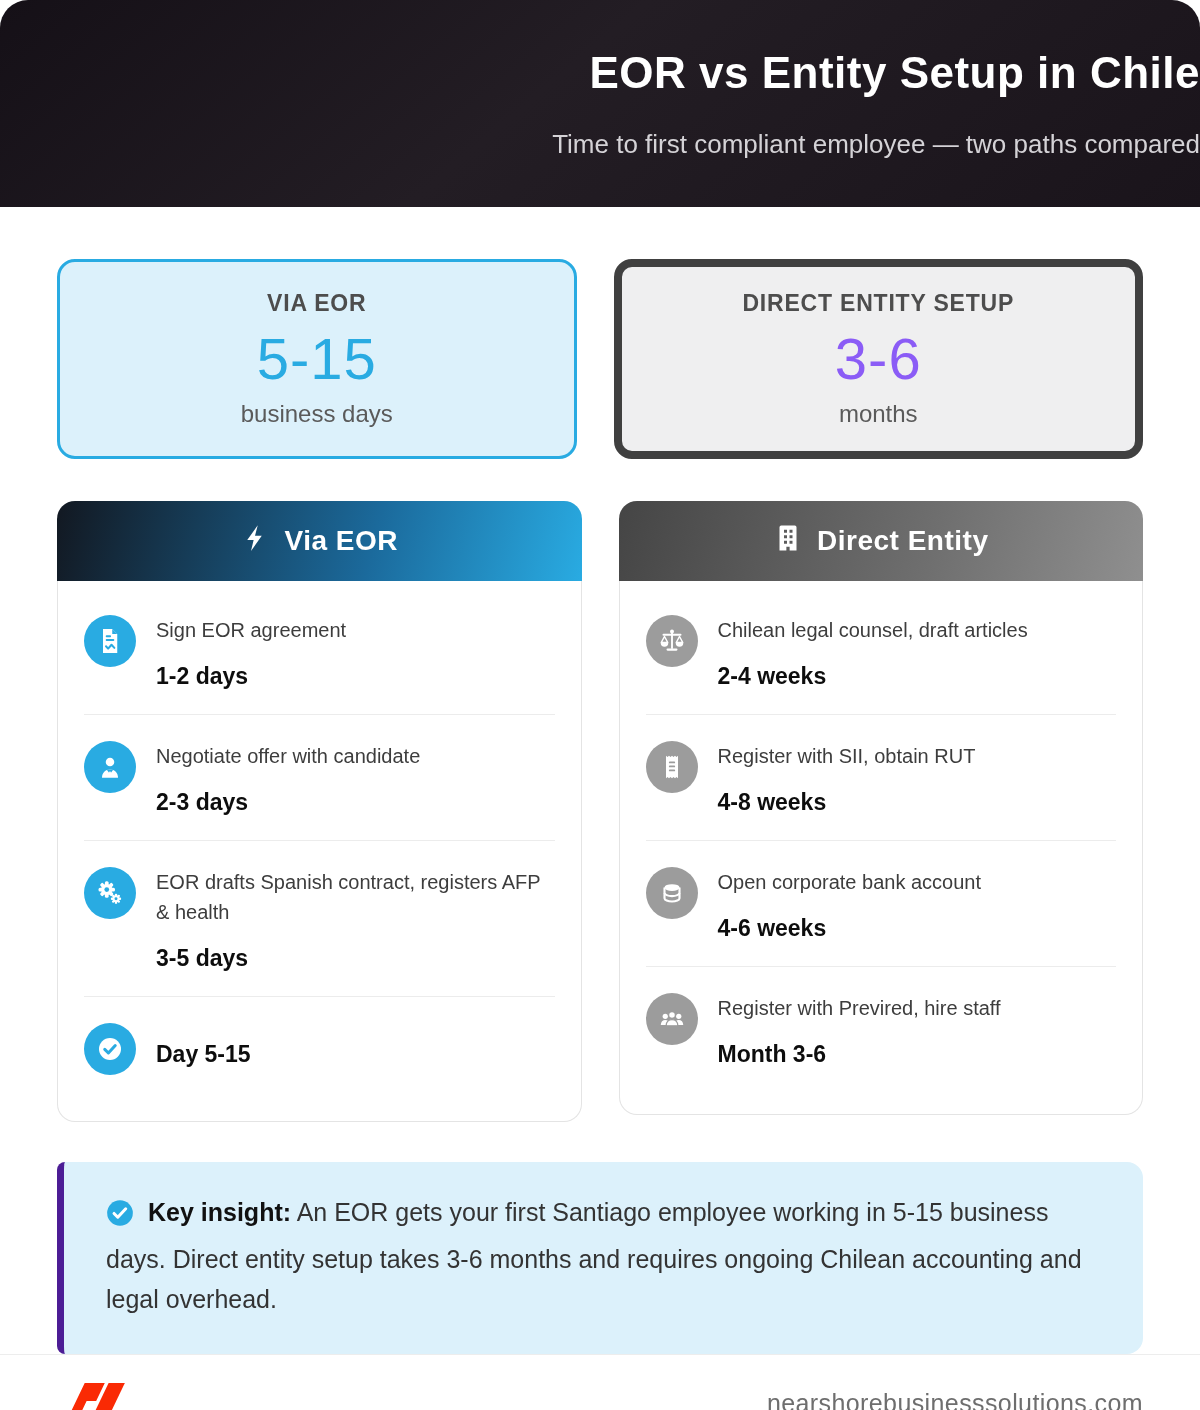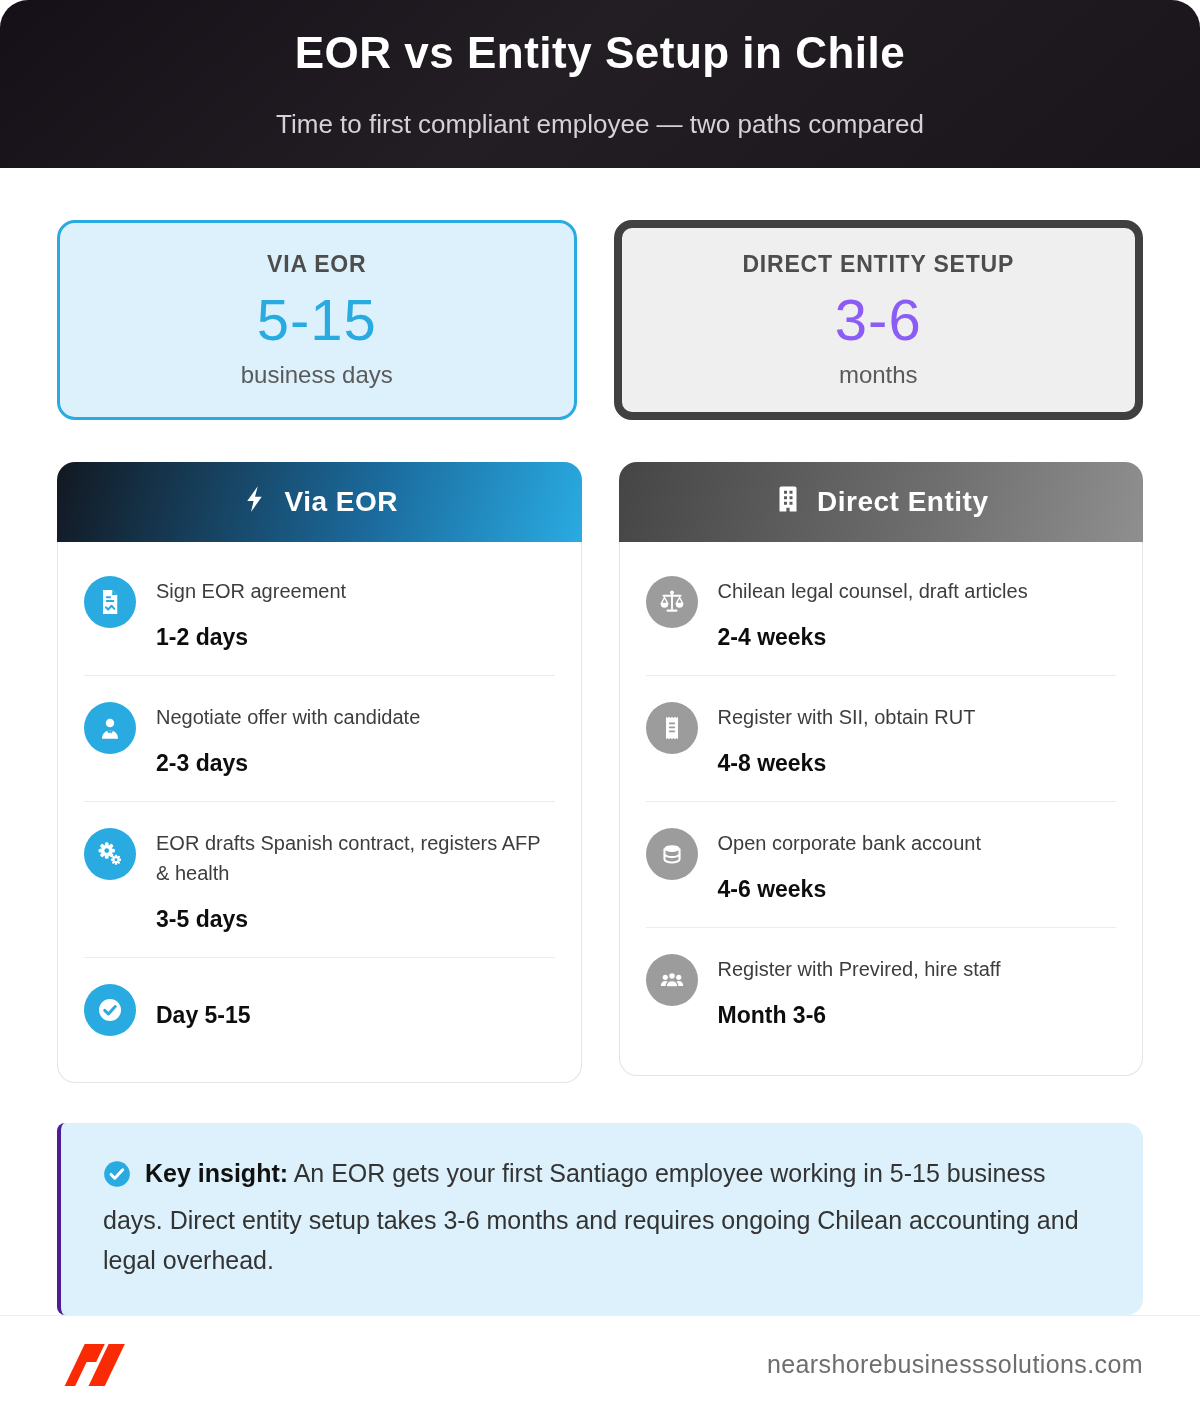--- a/index.html
+++ b/index.html
@@ -12,23 +12,23 @@
   .page {
     width: 1200px; height: 1410px;
     background: #ffffff;
     border-radius: 28px;
     overflow: hidden;
     display: flex; flex-direction: column;
   }
 
   
   .hero {
-    height: 168px; flex: 0 0 auto;
+    height: 207px; flex: 0 0 auto;
     background: linear-gradient(140deg, #151017 0%, #231d24 45%, #1a141b 100%);
-    display: flex; flex-direction: column; align-items: center; justify-content: center;
+    display: flex; flex-direction: column; align-items: flex-end; justify-content: center;
     gap: 31px;
   }
   .hero h1 {
     color: #ffffff; font-size: 44px; font-weight: bold; letter-spacing: 0.5px;
   }
   .hero .subtitle {
     color: #d4d2d6; font-size: 26px; font-weight: 400;
   }
 
   
@@ -82,21 +82,21 @@
   .step-icon.blue { background: #29abe2; }
   .step-icon.gray { background: #9c9c9c; }
   .step-text { padding-top: 2px; }
   .step-label { font-size: 20px; color: #3d3d3d; line-height: 1.5; }
   .step-duration { font-size: 23px; font-weight: bold; color: #0d0d0d; margin-top: 18px; }
 
   
   .insight {
     margin: 40px 57px 0 57px;
     background: #dcf1fb;
-    border-left: 4px solid #4c1d95;
+    border-left: 7px solid #4c1d95;
     border-radius: 8px 16px 16px 8px;
     padding: 30px 44px 34px 42px;
   }
   .insight p { font-size: 25px; line-height: 1.62; color: #333; }
   .insight .check-bullet {
     display: inline-block; vertical-align: -6px; margin-right: 14px;
   }
   .insight strong { color: #111; }
 
   

